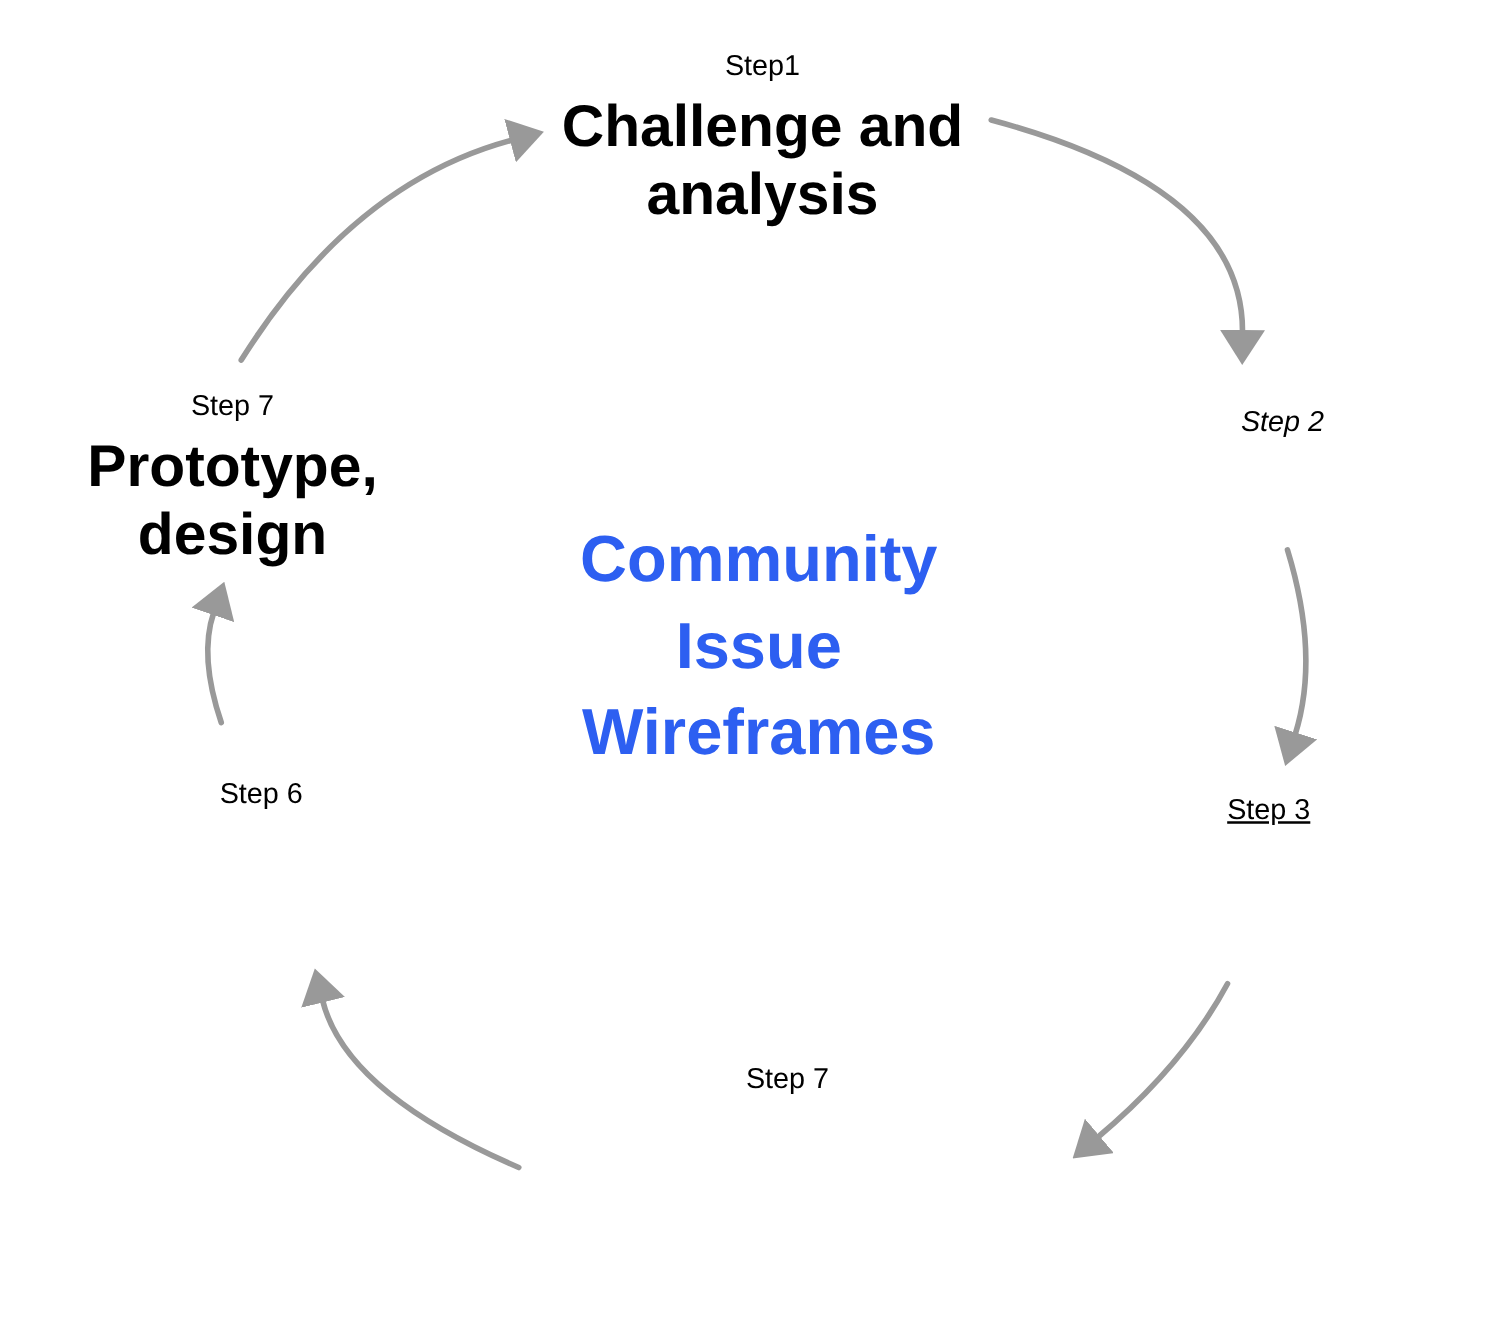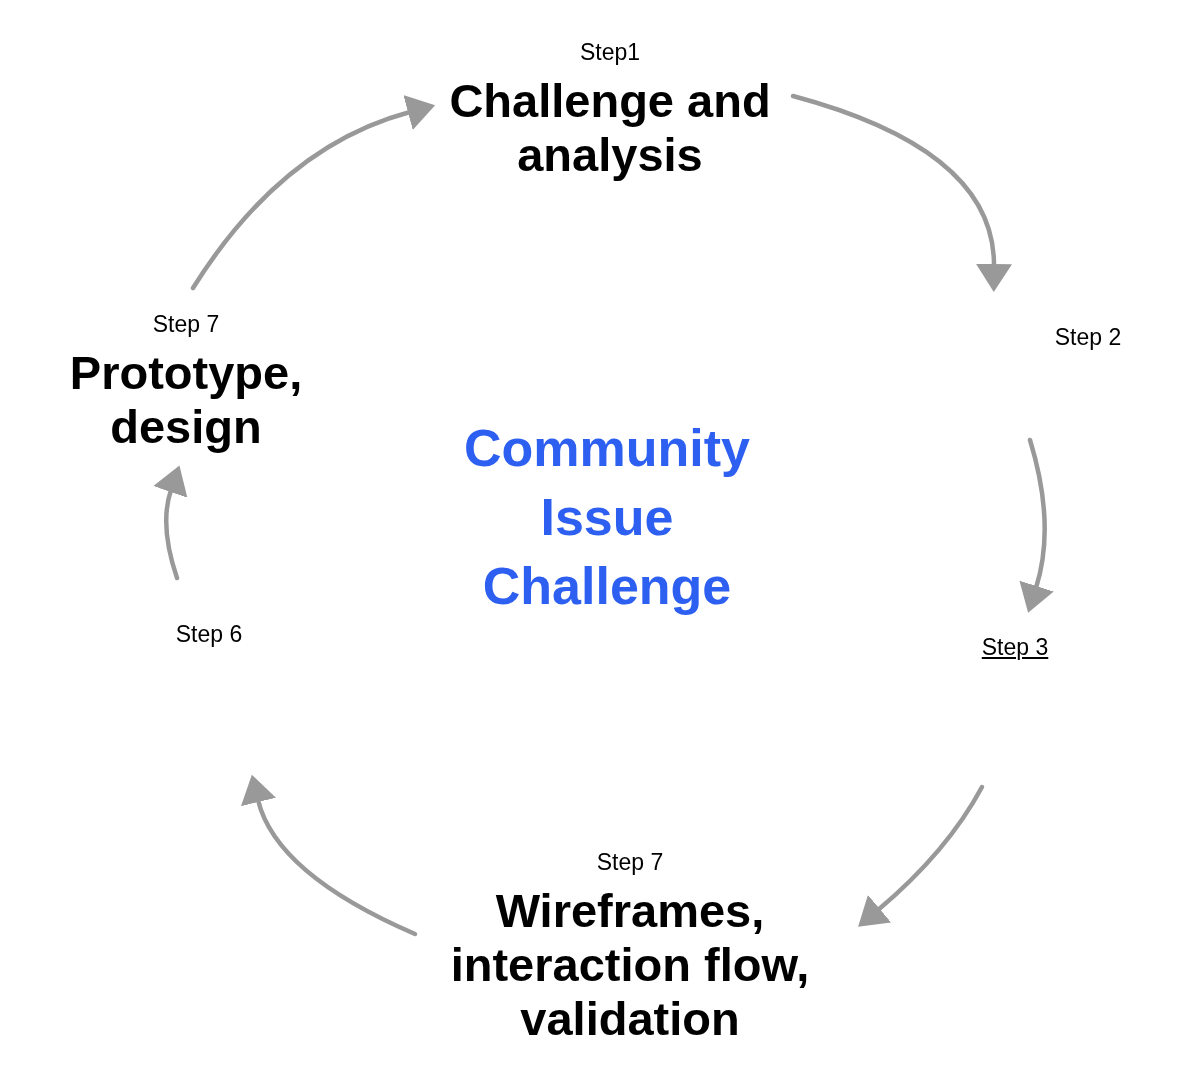--- a/index.html
+++ b/index.html
@@ -61,41 +61,38 @@
     <path d="M 793 96 Q 995 150 994 266" fill="none" stroke-width="4.5" stroke-linecap="round" marker-end="url(#ah)" stroke="#999999"></path>
     <path d="M 1030 440 Q 1056 525 1036 588" fill="none" stroke-width="4.5" stroke-linecap="round" marker-end="url(#ah)" stroke="#999999"></path>
     <path d="M 982 787 Q 947 852 878 910" fill="none" stroke-width="4.5" stroke-linecap="round" marker-end="url(#ah)" stroke="#999999"></path>
     <path d="M 415 934 Q 276 874 258 800" fill="none" stroke-width="4.5" stroke-linecap="round" marker-end="url(#ah)" stroke="#999999"></path>
     <path d="M 177 578 Q 159 525 171 490" fill="none" stroke-width="4.5" stroke-linecap="round" marker-end="url(#ah)" stroke="#999999"></path>
     <path d="M 193 288 Q 282 146 410 112" fill="none" stroke-width="4.5" stroke-linecap="round" marker-end="url(#ah)" stroke="#999999"></path>
   </svg>
 
   <div class="center-title" style="left: 607px; top: 414px; color: rgb(45, 95, 241);">Community
 Issue
-Challenge</div>
+Wireframes</div>
 
   <div class="step" style="left:610px; top:37px;">
     <div class="step-label">Step1</div>
     <div class="step-title">Challenge and
 analysis</div>
   </div>
 
-  <div class="step" style="left:1088px; top:322px;">
+  <div class="step" style="left:1026px; top:322px;font-style:italic;">
     <div class="step-label">Step 2</div>
   </div>
 
   <div class="step" style="left:1015px; top:632px;text-decoration:underline;">
     <div class="step-label">Step 3</div>
   </div>
 
   <div class="step" style="left:630px; top:847px;">
     <div class="step-label">Step 7</div>
-    <div class="step-title">Wireframes,
-interaction flow,
-validation</div>
   </div>
 
   <div class="step" style="left:209px; top:619px;">
     <div class="step-label">Step 6</div>
   </div>
 
   <div class="step" style="left:186px; top:309px;">
     <div class="step-label">Step 7</div>
     <div class="step-title">Prototype,
 design</div>

